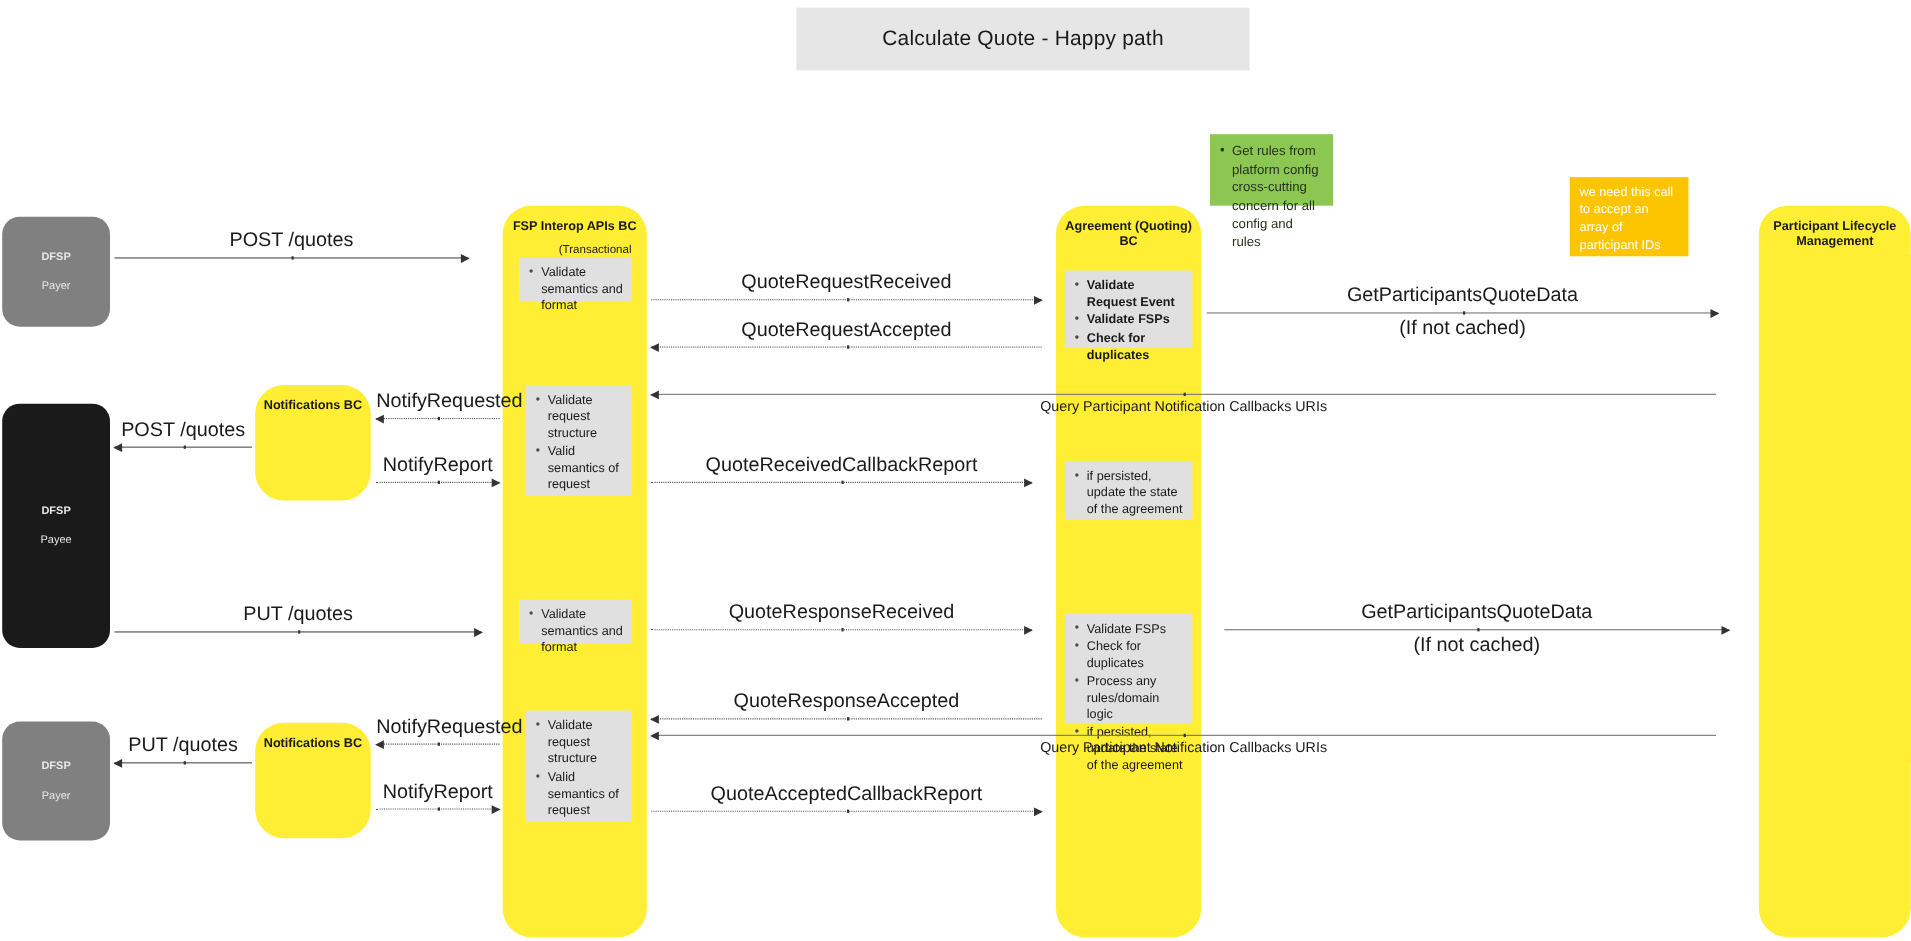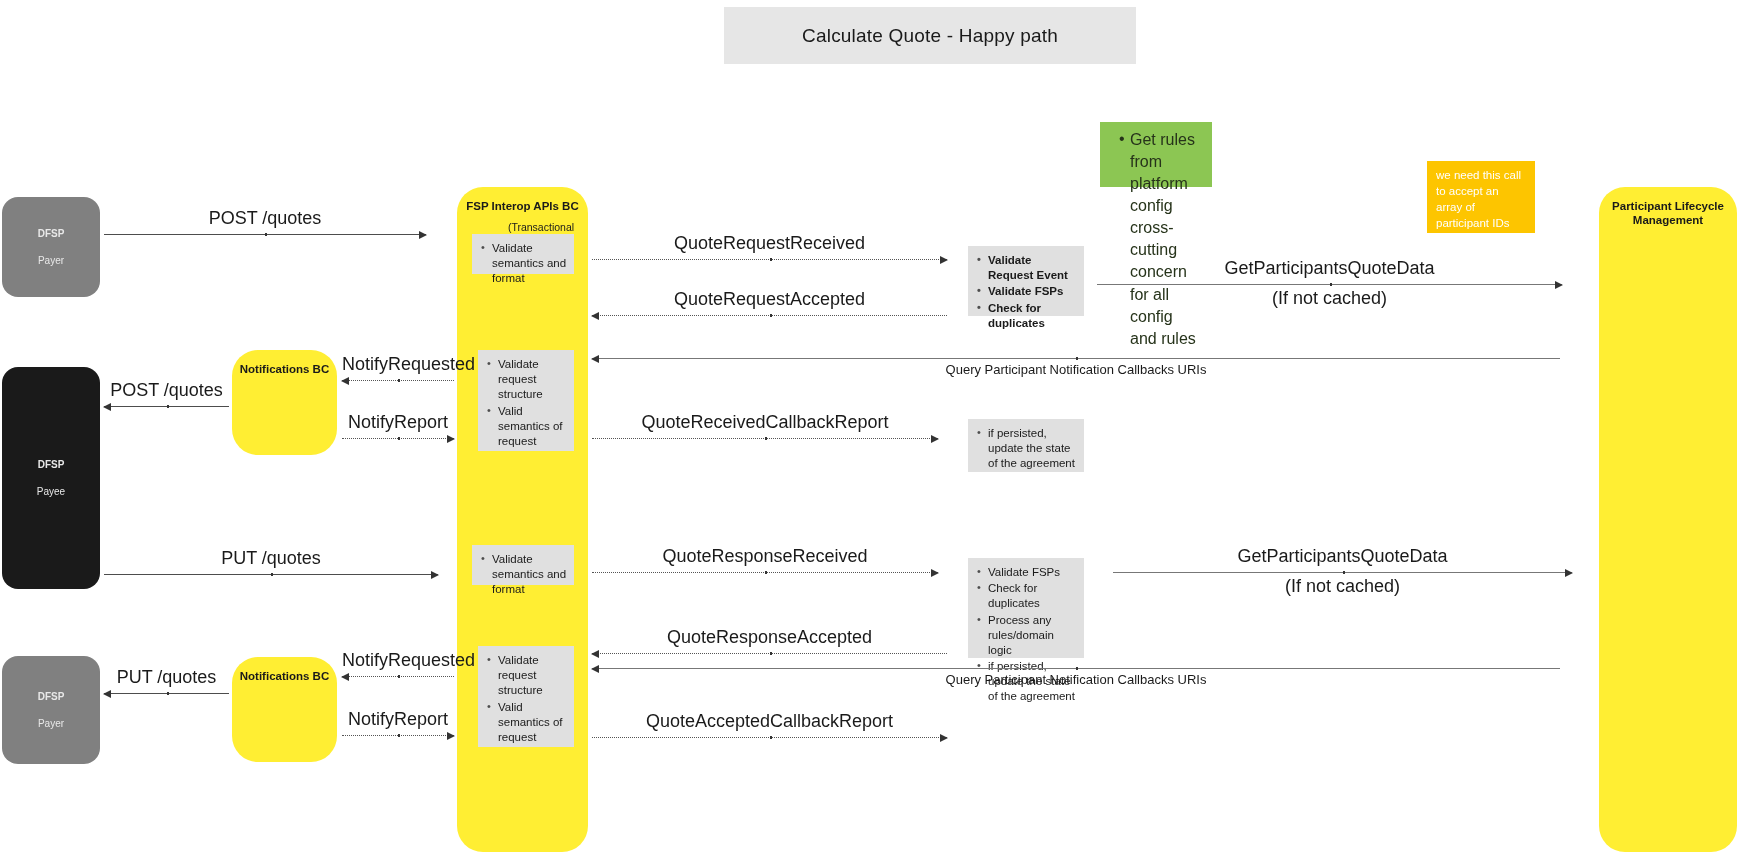--- a/index.html
+++ b/index.html
@@ -34,21 +34,21 @@
     position:relative;margin:0 0 1px 0;}
   .note-grey li:before{content:"\2022";position:absolute;left:-11px;top:-1px;
     font-size:11px;color:#4d4d4d;}
 
   
   .sticky{box-sizing:border-box;padding:7px 9px;}
   .sticky-red{background:#f5422a;}
   .sticky-red p{margin:0;font-size:11.5px;line-height:1.37;color:#ffffff;}
   .sticky-green{background:#8cc653;padding-left:20px;}
   .sticky-green ul{margin:0;padding:0;list-style:none;}
-  .sticky-green li{font-size:16px;line-height:1.38;color:#26331a;position:relative;margin-left:10px;}
+  .sticky-green li{font-size:12px;line-height:1.38;color:#26331a;position:relative;}
   .sticky-green li:before{content:"\2022";position:absolute;left:-11px;top:-1px;color:#26331a;}
   .sticky-orange{background:#fdc500;}
   .sticky-orange p{margin:0;font-size:11.5px;line-height:1.38;color:#ffffff;}
 
   
   .msg{position:absolute;}
   .msg .lbl{position:absolute;left:0;right:0;text-align:center;
     font-size:18px;color:#1a1a1a;white-space:nowrap;}
   .msg .lbl.small{font-size:13px;}
   .msg .lbl.above{bottom:6px;}
@@ -82,20 +82,23 @@
   </div>
 
   <div class="abs lane lane-yellow" style="left:232px;top:350px;width:105px;height:105px;">
     <div class="lane-label">Notifications BC</div>
   </div>
 
   <div class="abs lane lane-yellow" style="left:232px;top:657px;width:105px;height:105px;">
     <div class="lane-label">Notifications BC</div>
   </div>
 
+  <div class="abs lane lane-yellow" style="left:960px;top:187px;width:132px;height:665px;">
+    <div class="lane-label">Agreement (Quoting) BC</div>
+  </div>
 
   <div class="abs lane lane-yellow" style="left:1599px;top:187px;width:138px;height:665px;">
     <div class="lane-label">Participant Lifecycle Management</div>
   </div>
 
   <div class="abs actor actor-gray" style="left:2px;top:197px;width:98px;height:100px;">
     <div class="a1">DFSP</div>
     <div class="a2">Payer</div>
   </div>
 
@@ -171,21 +174,21 @@
   </div>
 
   <div class="msg" style="left:104px;top:234px;width:322px;height:1px;">
     <div class="lbl above">POST /quotes</div>
     <div class="ln">
         <span class="midtick"></span>
         <span class="arrowR"></span>
       </div>
   </div>
 
-  <div class="msg" style="left:592px;top:259px;width:355px;height:1px;">
+  <div class="msg" style="left:592px;top:272px;width:355px;height:1px;">
     <div class="lbl above">QuoteRequestReceived</div>
     <div class="ln dotted">
         <span class="midtick"></span>
         <span class="arrowR"></span>
       </div>
   </div>
 
   <div class="msg" style="left:592px;top:315px;width:355px;height:1px;">
     <div class="lbl above">QuoteRequestAccepted</div>
     <div class="ln dotted">

